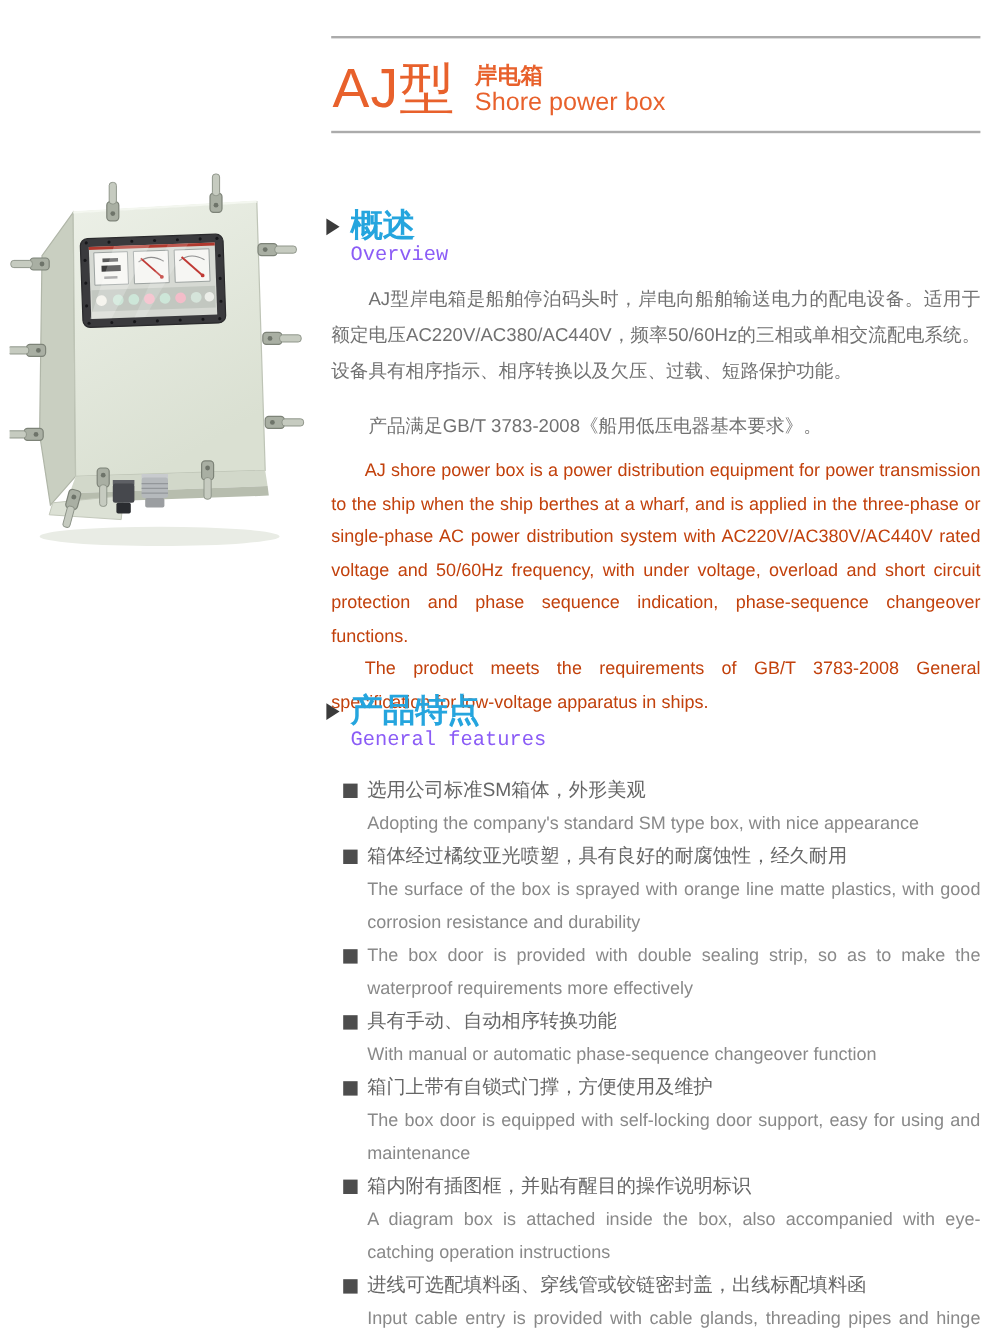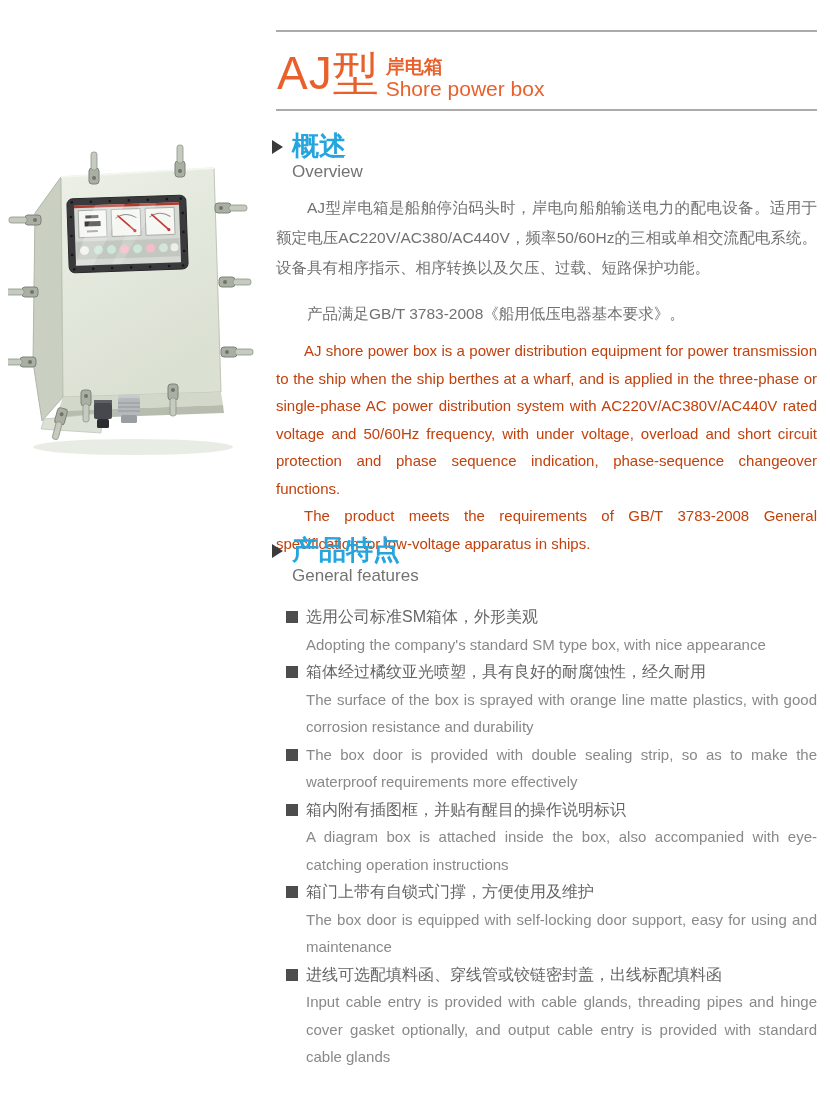--- a/index.html
+++ b/index.html
@@ -5,35 +5,35 @@
   html,body{margin:0;padding:0;background:#ffffff;}
   .page{
     position:relative;width:830px;height:1118px;background:#ffffff;overflow:hidden;
     font-family:"Liberation Sans","DejaVu Sans",sans-serif;
   }
   .rule{position:absolute;left:276px;width:541px;height:2px;background:#ababab;}
   .rule-top{top:30px;}
   .rule-2{top:109px;}
 
   
-  .title-block{position:absolute;left:277px;top:44px;display:flex;align-items:center;color:#e8612c;}
+  .title-block{position:absolute;left:277px;top:44px;display:flex;align-items:flex-start;color:#e8612c;}
   .model{font-size:46px;line-height:58px;letter-spacing:1px;}
-  .title-sub{margin-left:6px;padding-top:8px;}
+  .title-sub{margin-left:16px;padding-top:8px;}
   .name-cn{display:block;font-size:19px;font-weight:bold;line-height:23px;}
   .name-en{display:block;font-size:21px;line-height:21px;}
 
   
   .section{position:absolute;left:272px;width:546px;}
   .overview-section{top:131px;}
   .features-section{top:535px;}
-  .sec-head{display:flex;}
+  .sec-head{display:flex;margin-top:42px;}
   .tri{width:0;height:0;border-left:11px solid #3b3b3b;border-top:7px solid transparent;border-bottom:7px solid transparent;margin-top:9px;flex:none;}
   .sec-titles{margin-left:9px;}
   .sec-cn{font-size:27px;font-weight:bold;color:#25a5de;line-height:31px;}
-  .sec-en{font-size:17px;color:#737373;line-height:20px;}
+  .sec-en{font-size:17px;color:#8b5cf6;line-height:20px;font-family:Liberation Mono, monospace;}
 
   .cn-para{margin:16px 0 0 4px;width:541px;font-size:15.5px;line-height:30px;color:#717171;text-align:justify;text-indent:31px;}
   .cn-first{margin-top:11px;}
   .en-para{margin:0 0 0 4px;width:541px;font-size:15px;line-height:27.5px;color:#c2410c;text-align:justify;text-indent:28px;}
   .en-first{margin-top:8px;}
 
   .feature-list{list-style:none;margin:17px 0 0 4px;padding:0;width:541px;}
   .f-cn{position:relative;padding-left:30px;font-size:16px;color:#666666;line-height:27.5px;}
   .sq{position:absolute;left:10px;top:8px;width:12px;height:12px;background:#4d4d4d;}
   .f-en{margin:0 0 0 30px;font-size:15px;line-height:27.5px;color:#898989;text-align:justify;}
@@ -202,27 +202,31 @@
       </li>
       <li>
         <div class="f-cn"><span class="sq"></span><span>箱体经过橘纹亚光喷塑，具有良好的耐腐蚀性，经久耐用</span></div>
         <p class="f-en">The surface of the box is sprayed with orange line matte plastics, with good corrosion resistance and durability</p>
       </li>
       <li>
         <div class="f-cn"><span class="sq"></span></div>
         <p class="f-en">The box door is provided with double sealing strip, so as to make the waterproof requirements more effectively</p>
       </li>
       <li>
+        <div class="f-cn"><span class="sq"></span><span>具有手动、自动相序转换功能</span></div>
+        <p class="f-en">With manual or automatic phase-sequence changeover function</p>
+      </li>
+      <li>
+        <div class="f-cn"><span class="sq"></span><span>箱门上带有自锁式门撑，方便使用及维护</span></div>
+        <p class="f-en">The box door is equipped with self-locking door support, easy for using and maintenance</p>
+      </li>
+      <li>
         <div class="f-cn"><span class="sq"></span><span>箱内附有插图框，并贴有醒目的操作说明标识</span></div>
         <p class="f-en">A diagram box is attached inside the box, also accompanied with eye-catching operation instructions</p>
       </li>
       <li>
-        <div class="f-cn"><span class="sq"></span><span>箱门上带有自锁式门撑，方便使用及维护</span></div>
-        <p class="f-en">The box door is equipped with self-locking door support, easy for using and maintenance</p>
-      </li>
-      <li>
         <div class="f-cn"><span class="sq"></span><span>进线可选配填料函、穿线管或铰链密封盖，出线标配填料函</span></div>
         <p class="f-en">Input cable entry is provided with cable glands, threading pipes and hinge cover gasket optionally, and output cable entry is provided with standard cable glands</p>
       </li>
     </ul>
   </section>
 
 </div>
 
 </body></html>

